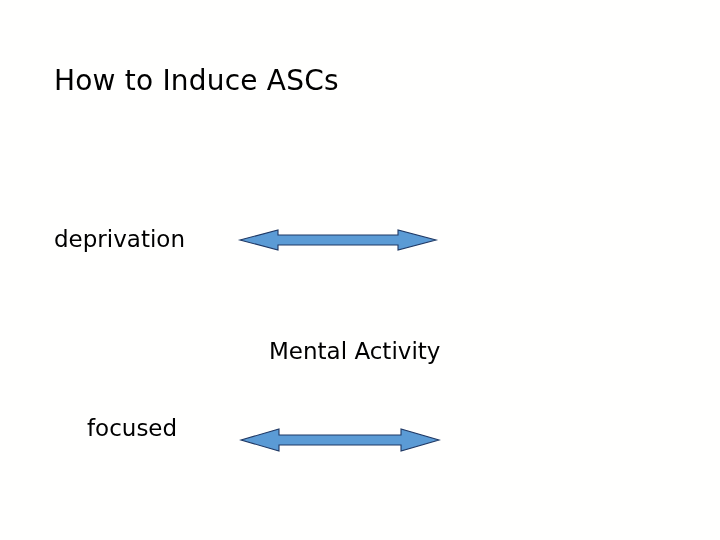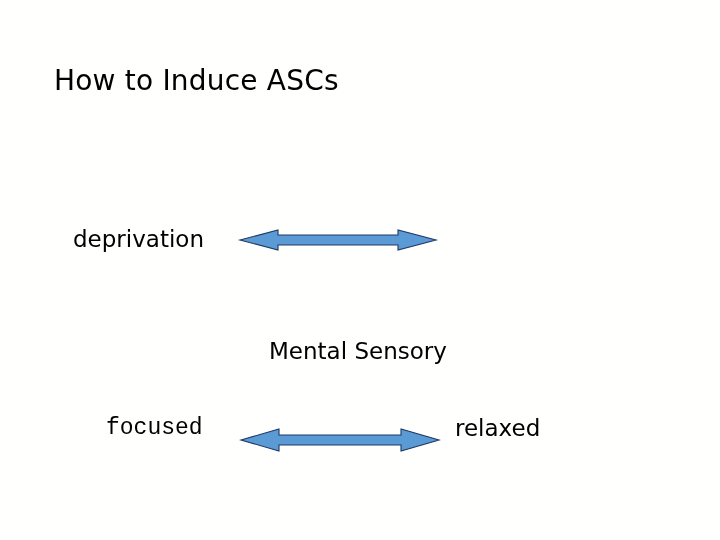--- a/index.html
+++ b/index.html
@@ -47,25 +47,24 @@
   #mental-heading  { left: 269px; top: 337px; }
 
   
   .endpoint-label {
     position: absolute;
     font-size: 23px;
     font-weight: 400;
     line-height: 28px;
     color: #000000;
     white-space: nowrap;
-    margin-left: 19px;
   }
   #sensory-left-label  { left: 54px;  top: 225px; }
   #sensory-right-label { left: 432px; top: 225px; }
-  #mental-left-label   { left: 87px;  top: 414px; font-family: Liberation Mono, monospace; }
+  #mental-left-label   { left: 87px;  top: 414px; }
   #mental-right-label  { left: 436px; top: 414px; }
 
   
   .arrow-wrap {
     position: absolute;
     line-height: 0;
   }
   #sensory-arrow { left: 240px; top: 225px; width: 196px; height: 30px; }
   #mental-arrow  { left: 241px; top: 424px; width: 198px; height: 34px; }
   .arrow-wrap svg { display: block; overflow: visible; }
@@ -80,25 +79,24 @@
 
   <div class="endpoint-label" id="sensory-left-label">deprivation</div>
 
 
   <div class="arrow-wrap" id="sensory-arrow">
     <svg width="196" height="30" viewBox="0 0 196 30" xmlns="http://www.w3.org/2000/svg">
       <polygon points="0,15 38,5 38,10 158,10 158,5 196,15 158,25 158,20 38,20 38,25" fill="#5B9BD5" stroke="#1F3864" stroke-width="1.1" stroke-linejoin="miter"></polygon>
     </svg>
   </div>
 
-  <div class="axis-heading" id="mental-heading">Mental Sensory</div>
+  <div class="axis-heading" id="mental-heading">Mental Activity</div>
 
   <div class="endpoint-label" id="mental-left-label">focused</div>
 
-  <div class="endpoint-label" id="mental-right-label">relaxed</div>
 
   <div class="arrow-wrap" id="mental-arrow">
     <svg width="198" height="32" viewBox="0 0 198 32" xmlns="http://www.w3.org/2000/svg">
       <polygon points="0,16 38,5 38,11 160,11 160,5 198,16 160,27 160,21 38,21 38,27" fill="#5B9BD5" stroke="#1F3864" stroke-width="1.1" stroke-linejoin="miter"></polygon>
     </svg>
   </div>
 
 </div>
 
 </body></html>

